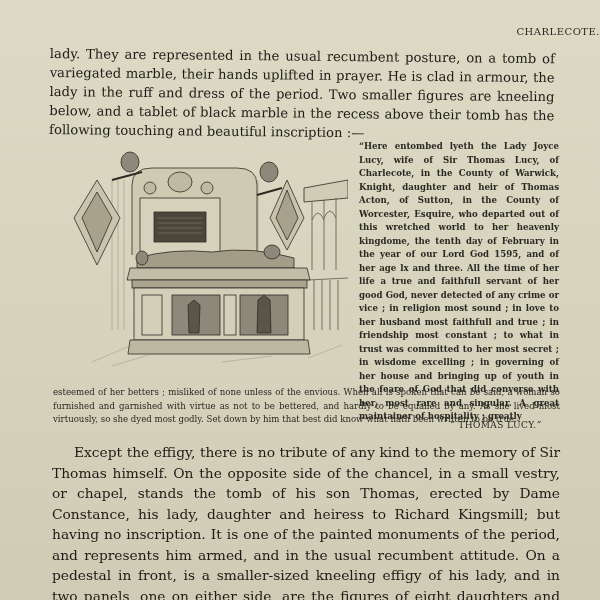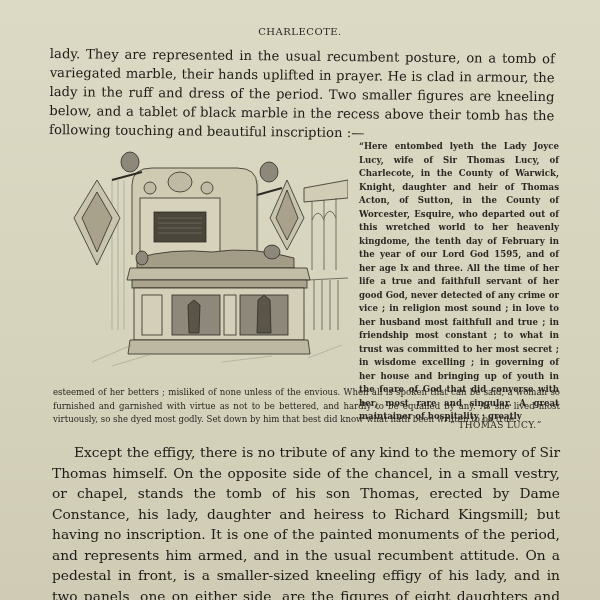--- a/index.html
+++ b/index.html
@@ -4,21 +4,21 @@
 <style>
   html, body { margin:0; padding:0; }
   body {
     width:600px; height:600px; overflow:hidden;
     background: linear-gradient(180deg, #dcd9c4 0%, #d6d3bd 60%, #cfcbb4 100%);
     font-family: "DejaVu Serif", "Liberation Serif", serif;
     color:#1e1c17;
     position:relative;
   }
   .running-head {
-    position:absolute; top:26px; left:0; width:600px; text-align:center;
+    position:absolute; top:26px; left:0; width:600px; text-align:right;
     font-size:10px; letter-spacing:0.5px; color:#2a2822;
   }
   .top-para {
     position:absolute; top:44px; left:50px; width:505px;
     font-size:13.2px; line-height:19px; text-align:justify;
     transform: rotate(0.6deg); transform-origin:left top;
   }
   .figure {
     position:absolute; top:140px; left:72px; width:276px; height:228px;
   }

